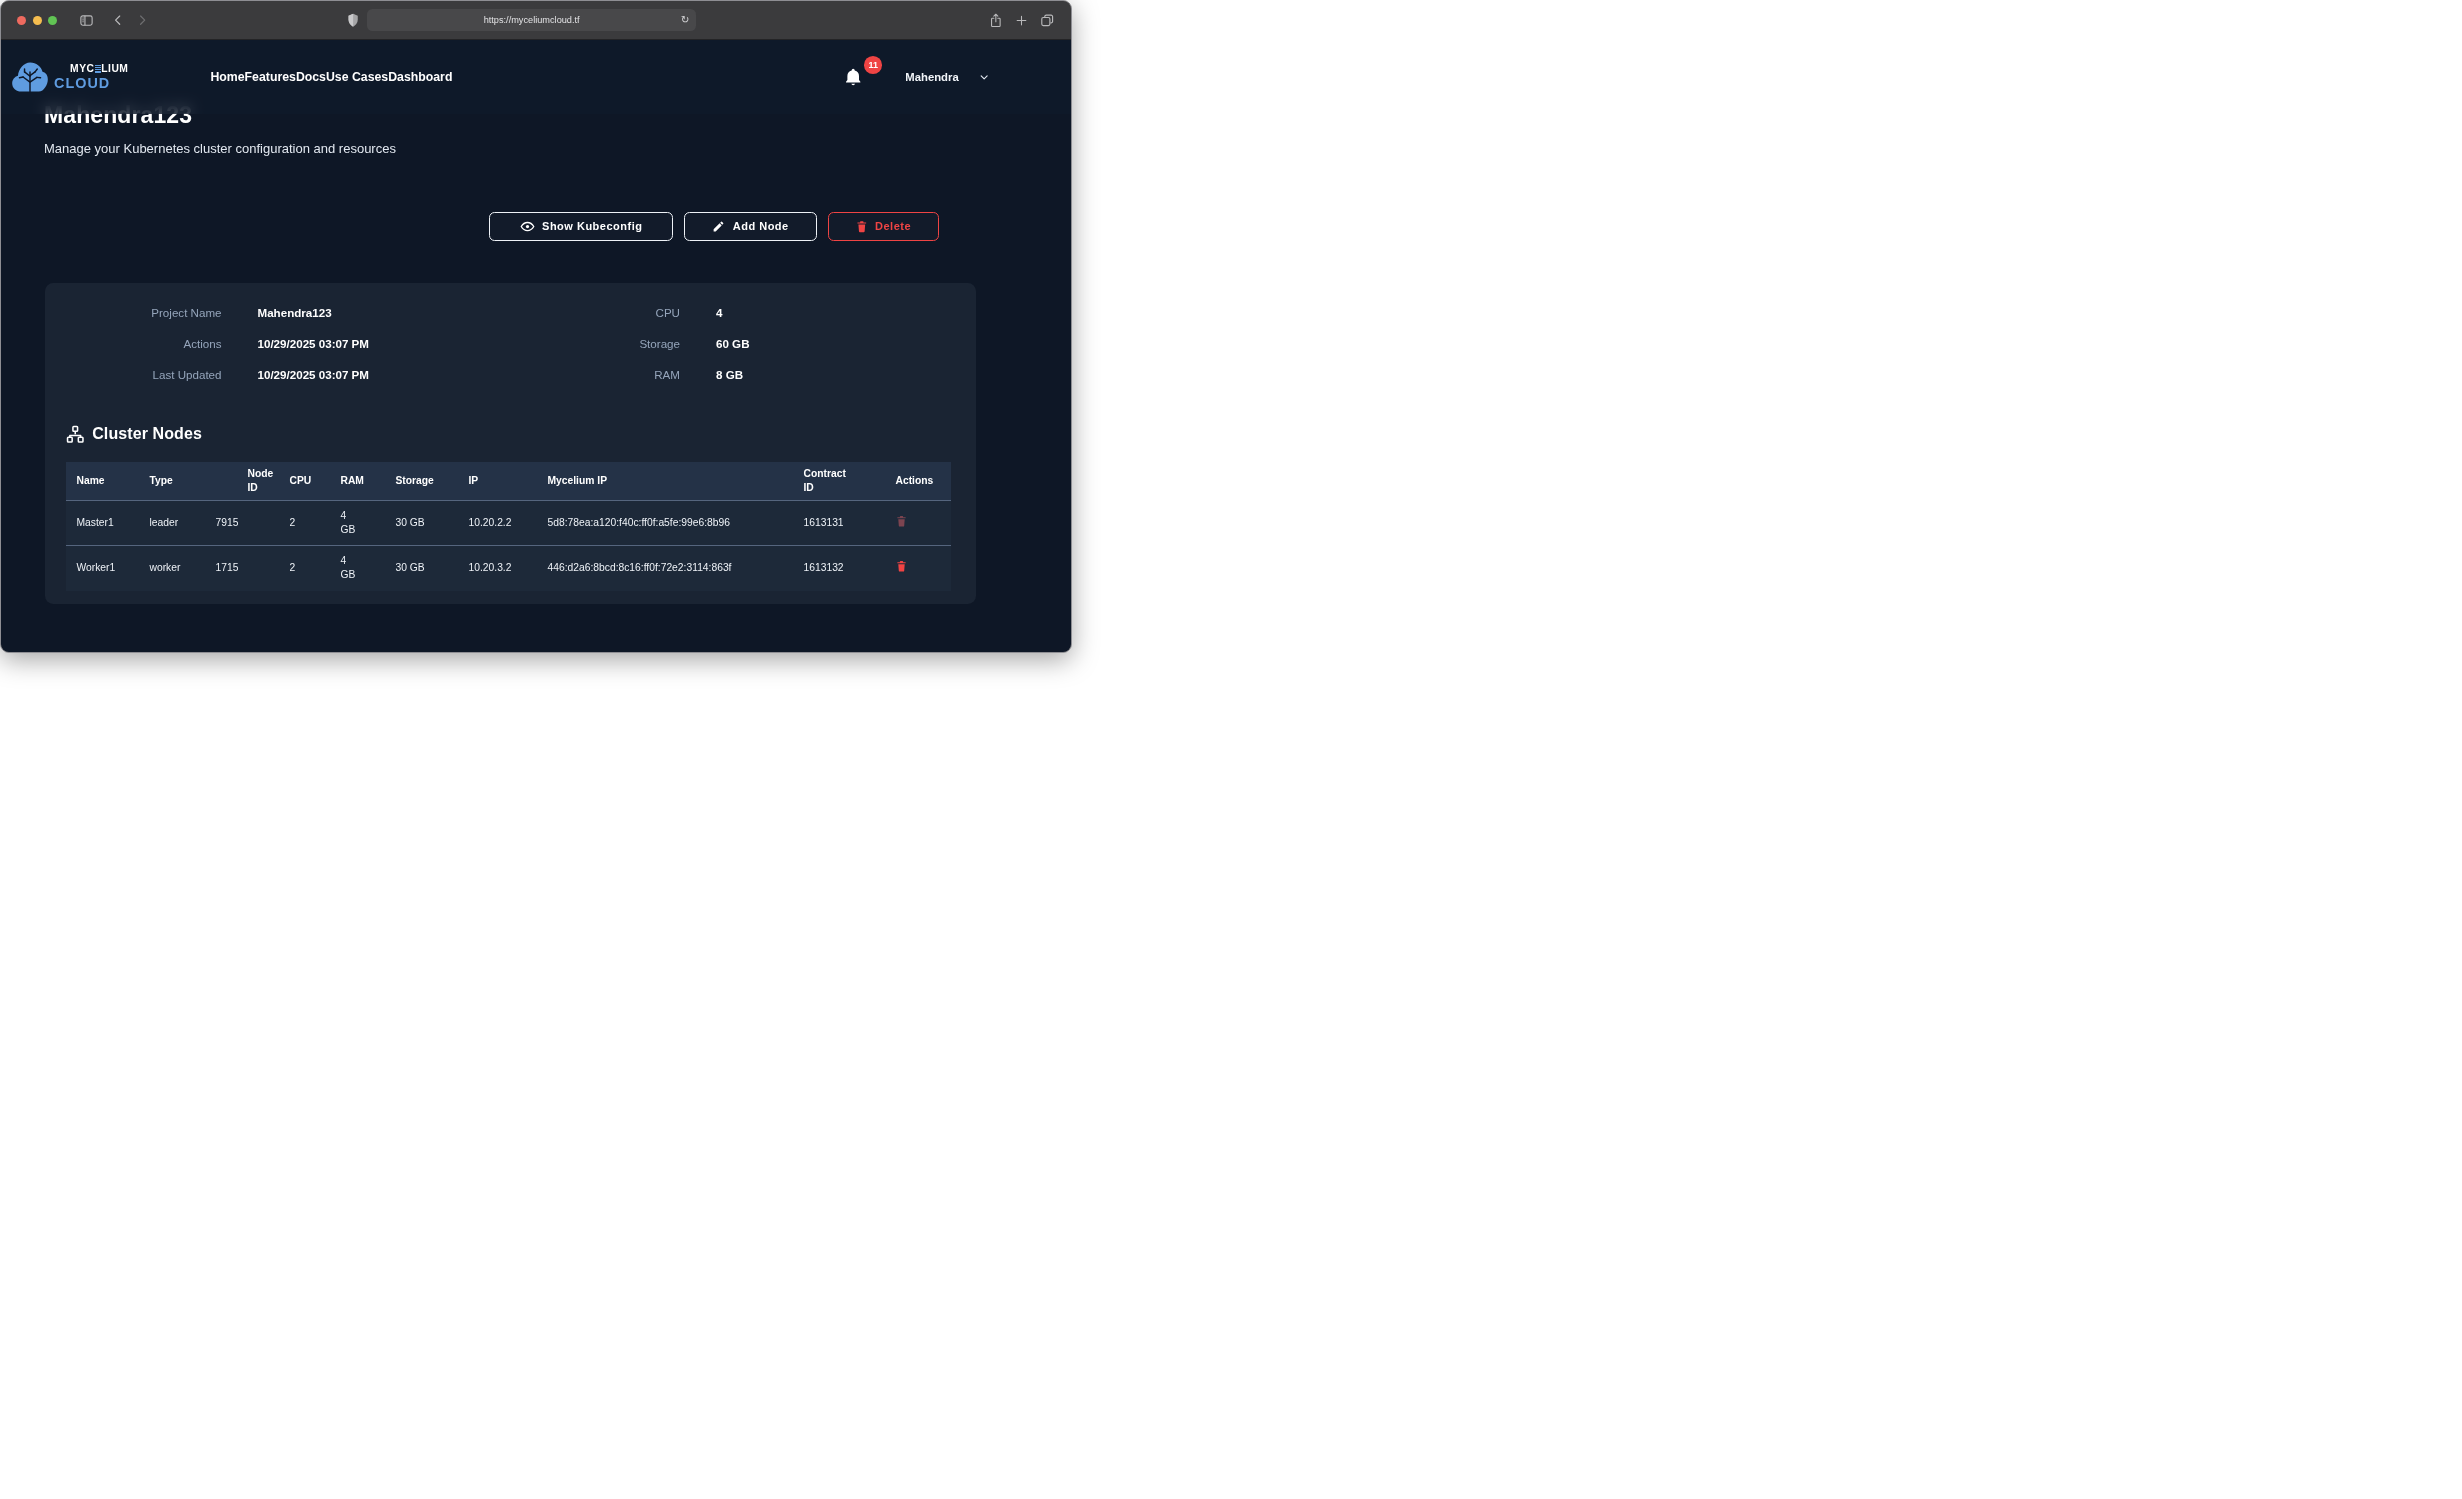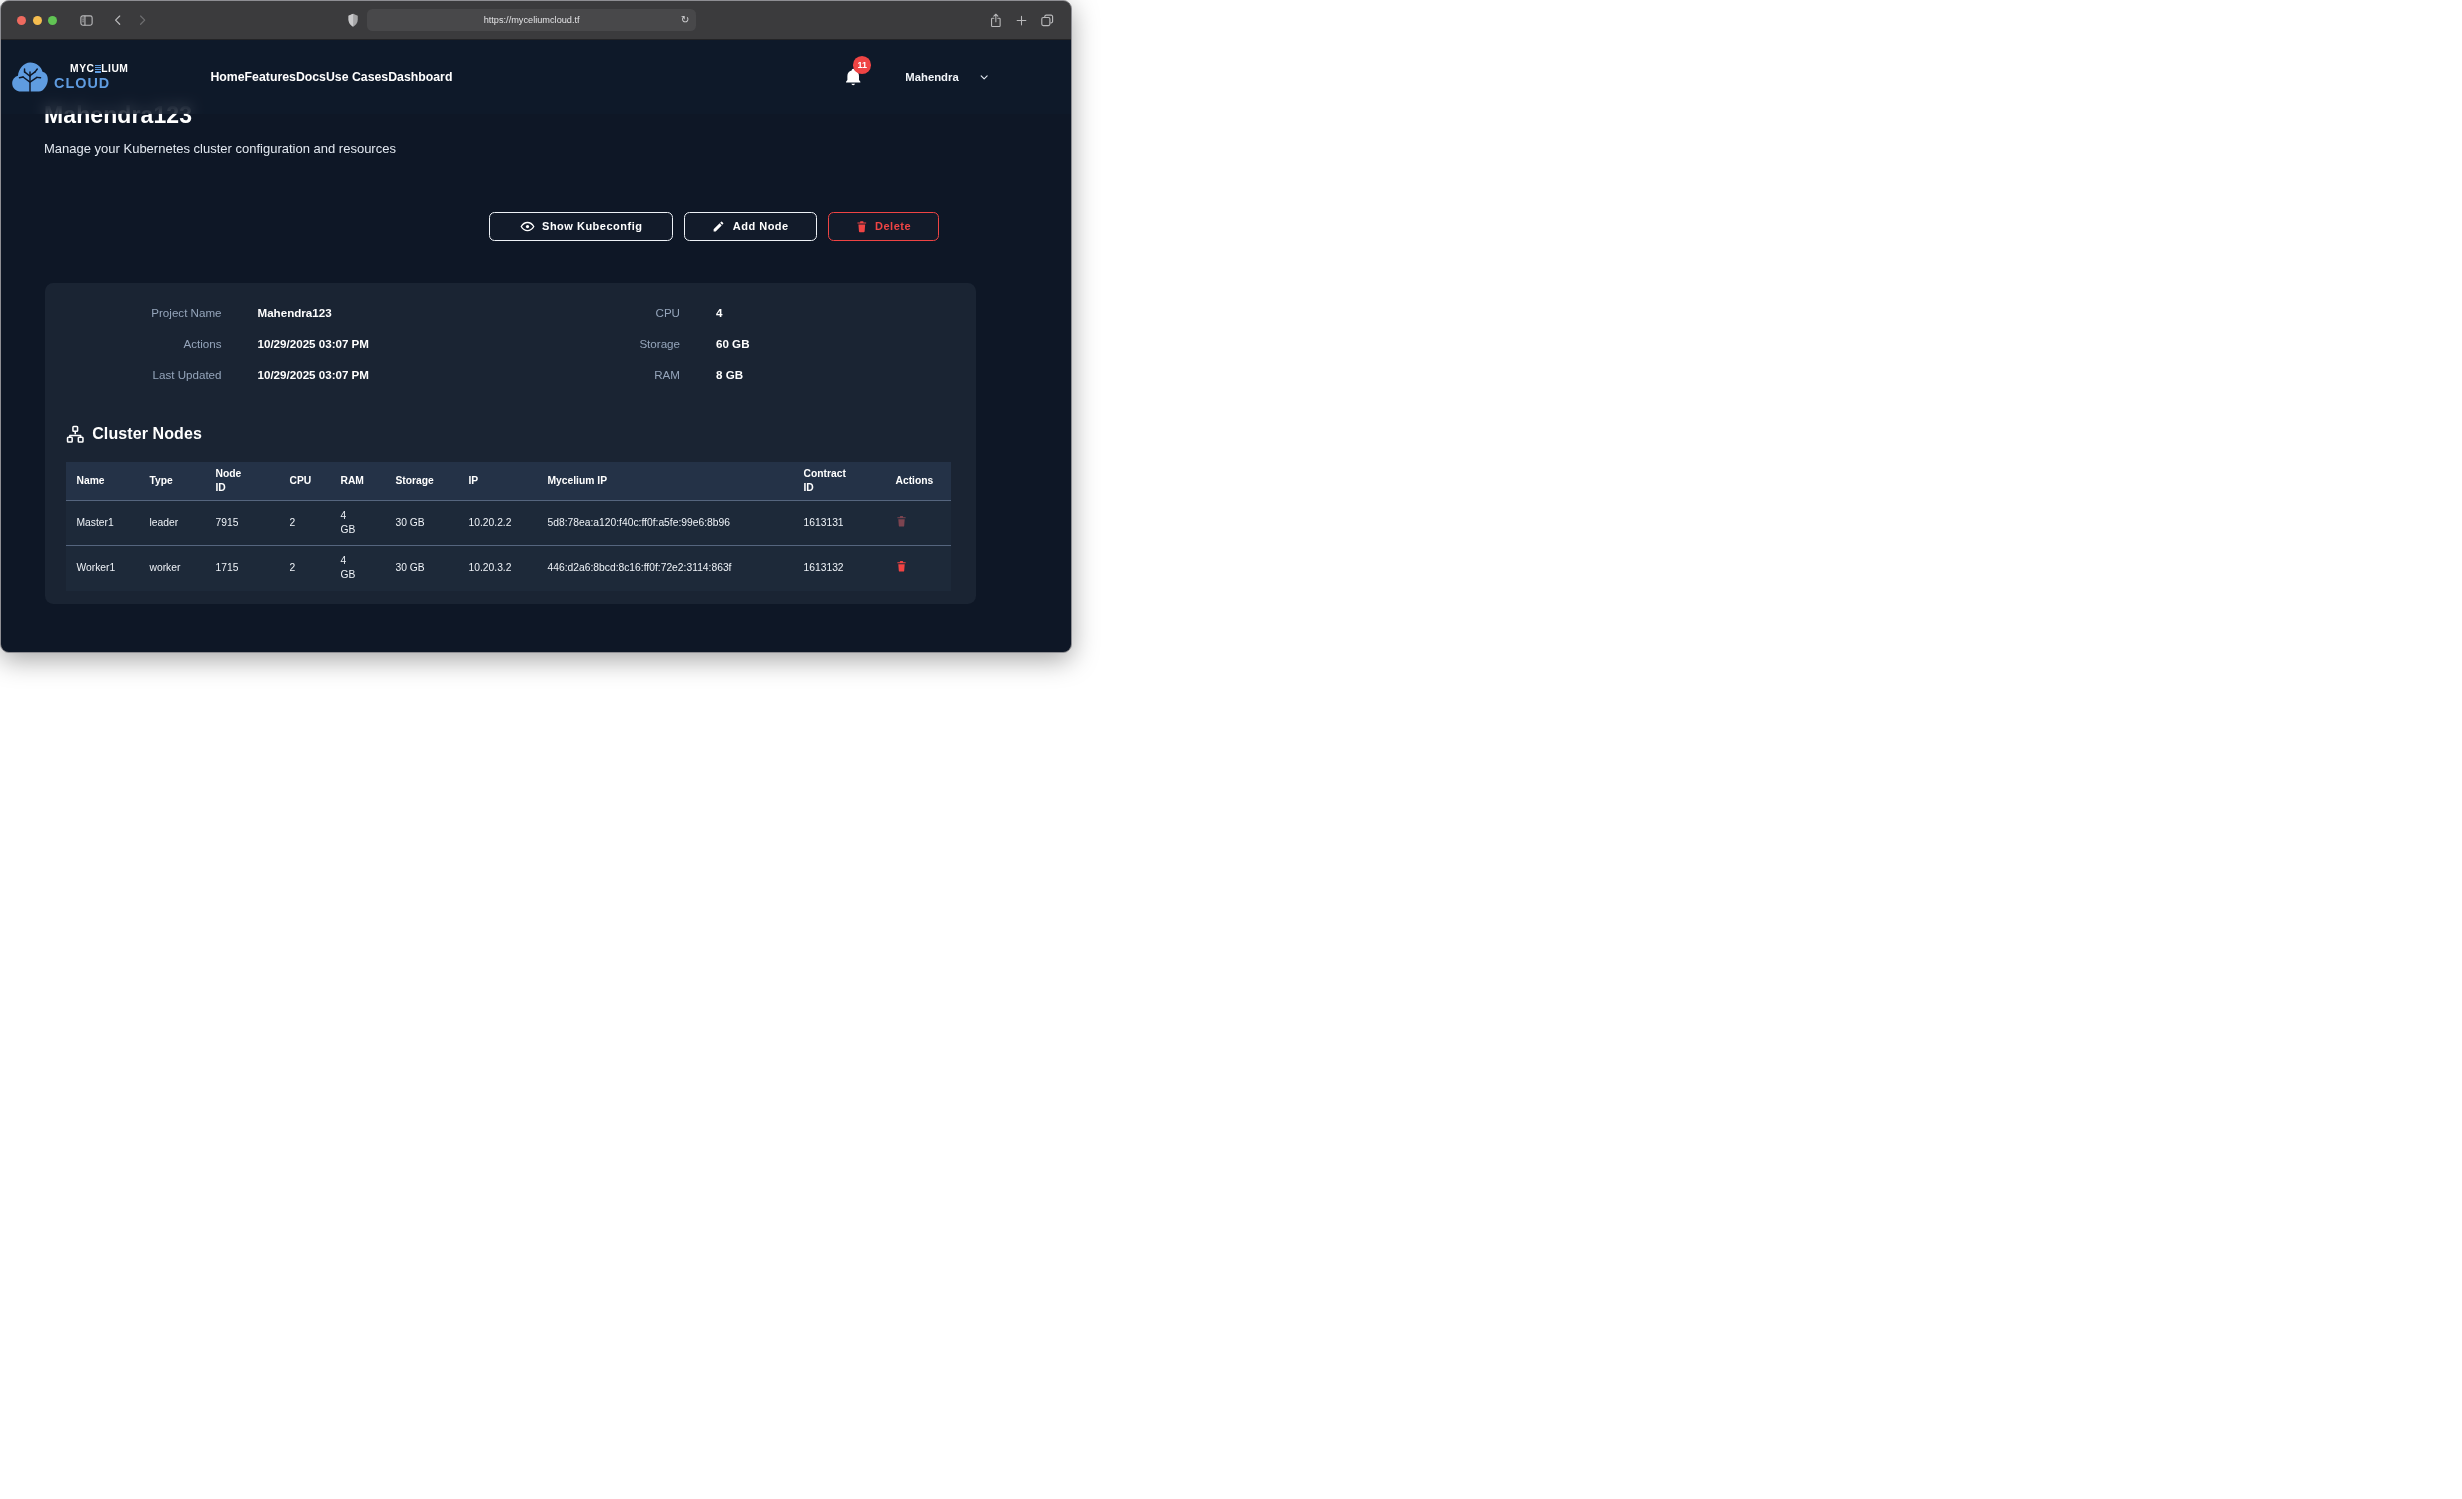--- a/index.html
+++ b/index.html
@@ -65,21 +65,21 @@
       #5f9ce0 0 1.4px, transparent 1.4px 2.1px,
       #5f9ce0 2.1px 3.4px, transparent 3.4px 4.1px,
       #5f9ce0 4.1px 5.5px, transparent 5.5px 6.2px,
       #5f9ce0 6.2px 7.5px);
   }
   .brand-bottom { color:#5f9ce0; font-weight:800; font-size:14.4px; letter-spacing:1px; margin-top:1.4px; }
   .nav-links { display:flex; margin-left:82px; }
   .nav-link { color:#ffffff; font-size:12.3px; font-weight:700; cursor:pointer; }
   .bell-wrap { position:relative; margin-left:auto; margin-right:44px; color:#ffffff; cursor:pointer; }
   .badge {
-    position:absolute; top:-11.6px; left:8px; min-width:18.5px; height:18px;
+    position:absolute; top:-11.6px; left:19px; min-width:18.5px; height:18px;
     background:#ef4444; border-radius:50%;
     color:#ffffff; font-size:9px; font-weight:700;
     display:flex; align-items:center; justify-content:center;
   }
   .user-menu { display:flex; align-items:center; gap:20px; color:#f1f5f9; cursor:pointer; }
   .user-name { font-size:11.3px; font-weight:700; }
 
   
   .page-title {
     margin:64px 0 0 43px; color:#ffffff;
@@ -114,21 +114,21 @@
 
   table.nodes { margin-top:18.5px; width:885px; border-collapse:collapse; table-layout:fixed; }
   table.nodes th, table.nodes td {
     text-align:left; vertical-align:middle; padding:5.5px 6.8px 5.5px 11px;
     font-size:10.3px; color:#eef2f7;
   }
   table.nodes thead tr { background:#243247; height:38px; }
   table.nodes th { font-weight:700; color:#ffffff; line-height:13.7px; }
   table.nodes tbody tr { background:#1d2939; height:45px; border-top:1px solid #55657e; }
   table.nodes td { line-height:14.4px; }
-  .wrap48 { display:inline-block; width:33px; }
+  .wrap48 { display:inline-block; width:33px;margin-left:32px; }
   .wrap78 { display:inline-block; width:53px; }
   .wrap30 { display:inline-block; width:20.5px; }
   .wrap-ip { display:inline-block; width:206px; word-break:break-all; }
   .row-trash { background:none; border:none; cursor:pointer; padding:0; line-height:0; }
 
   svg { display:block; }
 </style>
 </head>
 <body>
 

